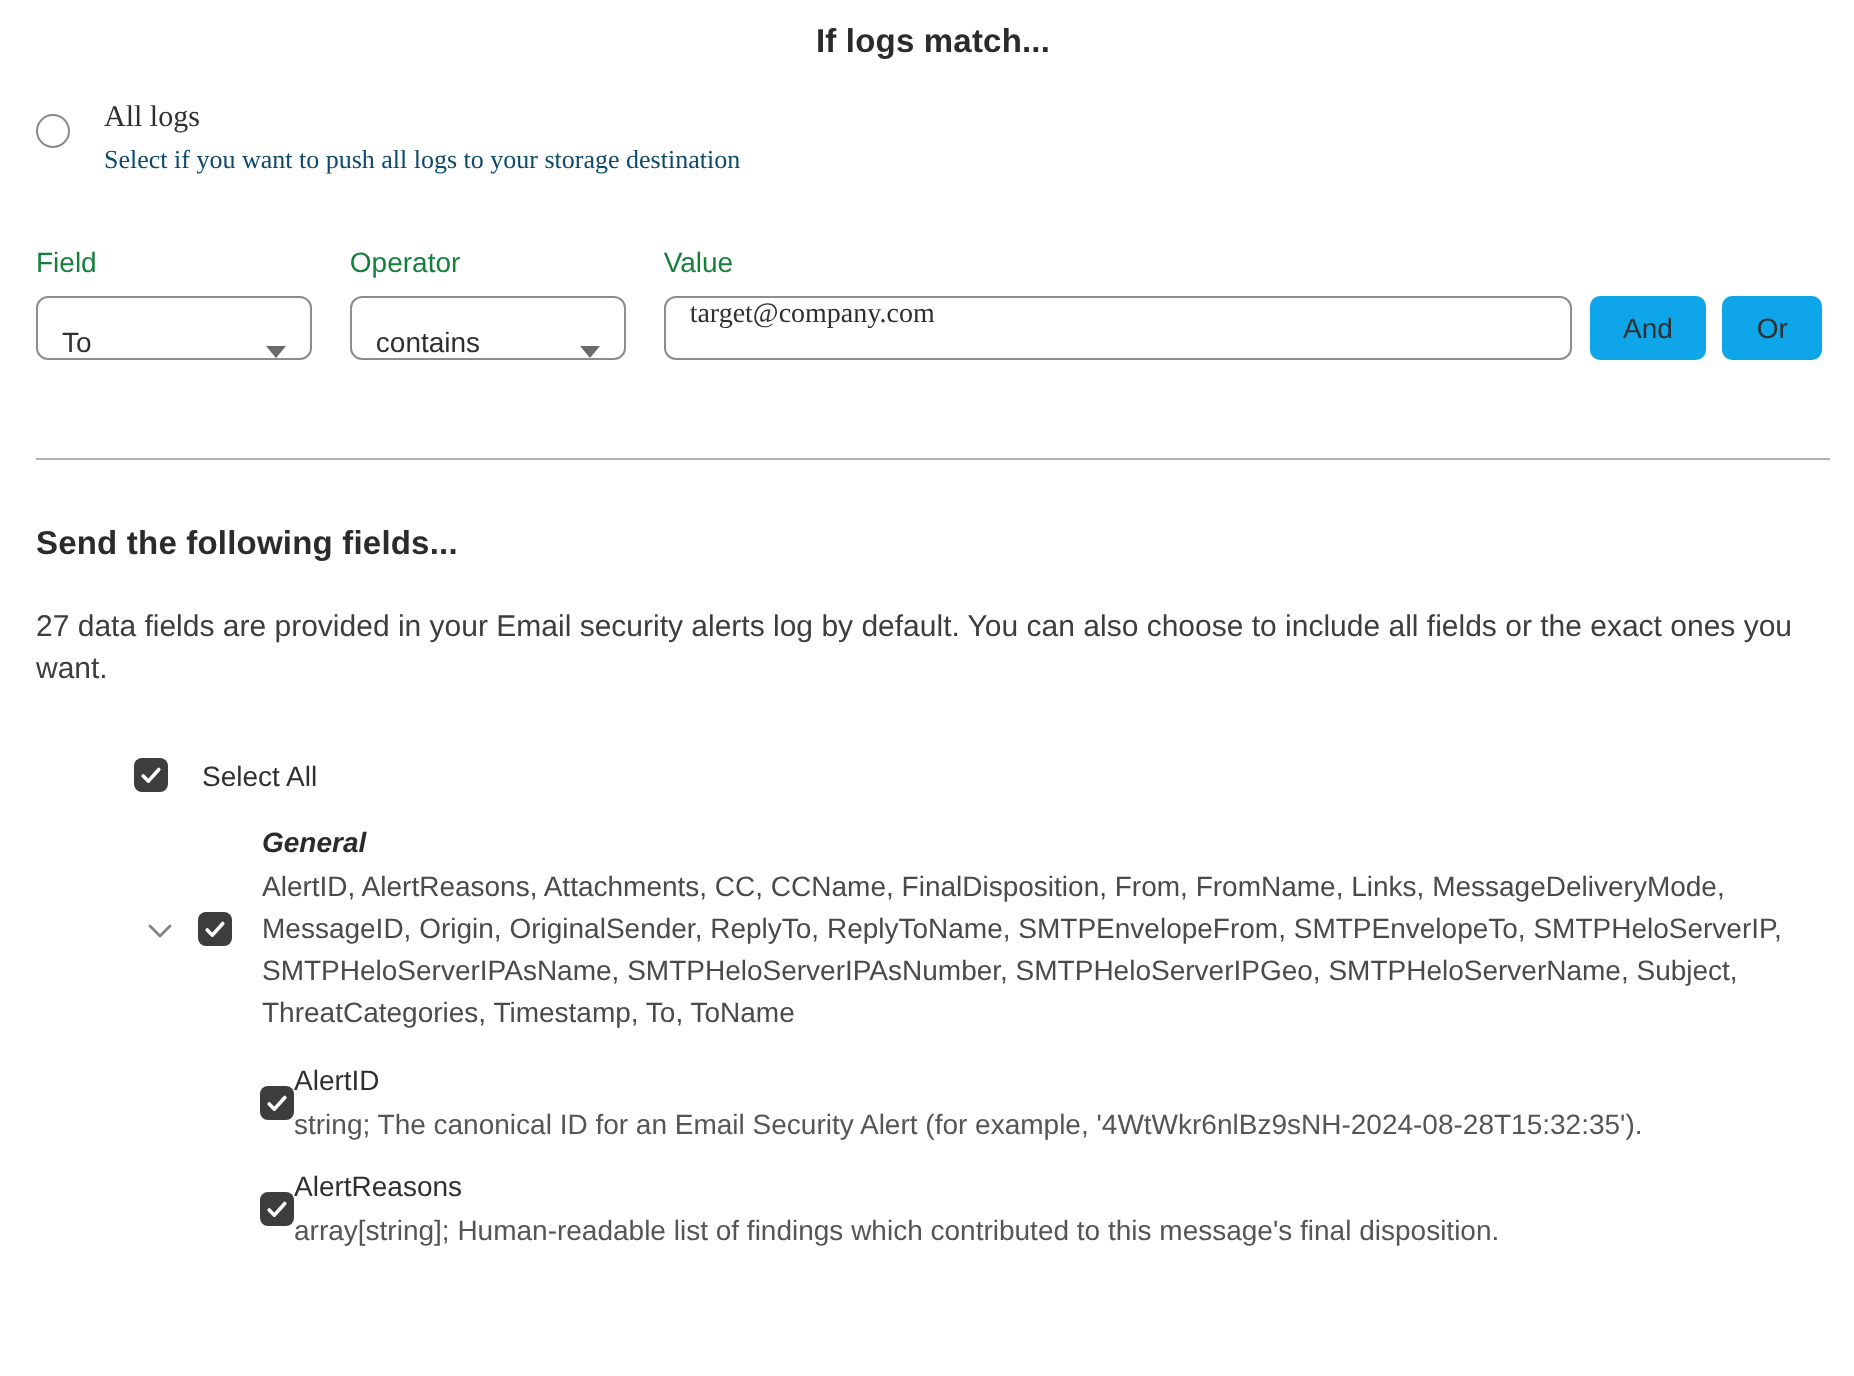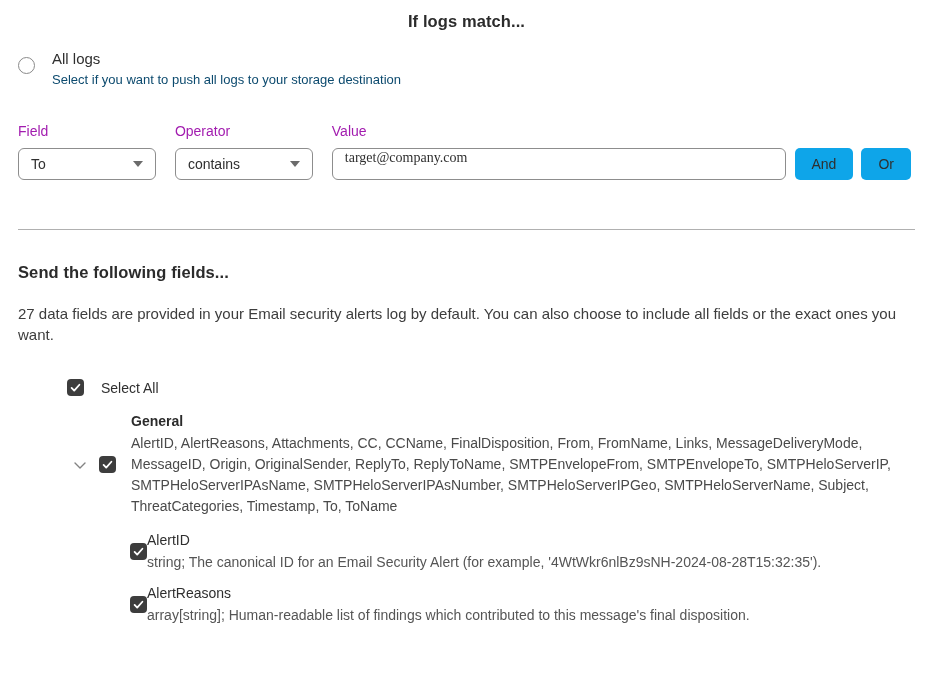--- a/index.html
+++ b/index.html
@@ -18,34 +18,34 @@
   
   .option { display: flex; margin-top: 19px; }
   .option + .option { margin-top: 20px; }
   .radio {
     flex: 0 0 auto; width: 17px; height: 17px; margin-top: 7px;
     border: 1.5px solid #8a8a8a; border-radius: 50%;
     display: flex; align-items: center; justify-content: center;
     background: #fff; cursor: pointer;
   }
   .radio .dot { width: 9px; height: 9px; border-radius: 50%; background: #3a3a3a; }
-  .option-text { margin-left: 17px; }
+  .option-text { margin-left: 17px; font-family: Liberation Serif, serif; }
   .option-label { font-size: 15px; line-height: 18px; color: #2f2f2f; }
   .option-desc { font-size: 13px; line-height: 16px; color: #0c4a6e; margin-top: 4px; }
   .option-desc.bold { font-weight: 700; color: #3a3a3a; }
 
   
   .filter-row { display: flex; margin-top: 35px; align-items: flex-end; }
-  .filter-col label { display: block; font-size: 14px; line-height: 17px; color: #a21caf; margin-bottom: 8px; }
+  .filter-col label { display: block; font-size: 14px; line-height: 17px; color: #15803d; margin-bottom: 8px; }
   .select, .text-input {
     height: 32px; border: 1px solid #8d8d8d; border-radius: 6px;
     background: #fff; font-size: 14px; color: #2f2f2f;
     display: flex; align-items: center; padding: 0 12px;
   }
-  .select { justify-content: space-between; cursor: pointer; width: 138px; }
+  .select { justify-content: space-between; cursor: pointer; width: 138px; align-items: flex-end; }
   .select .caret { flex: 0 0 auto; margin-left: 8px; }
   .field-col { width: 150px; margin-right: 8px; }
   .operator-col { width: 150px; margin-right: 8px; }
   .value-col { width: 457px; margin-right: 9px; }
   .text-input { width: 100%; font-family: Liberation Serif, serif; outline: none; display: block; padding-top: 0; padding-bottom: 13px; }
   .gray-btn {
     height: 32px; border: none; border-radius: 5px; background: #0ea5e9;
     color: #2f2f2f; font-size: 14px; font-family: "Liberation Sans", sans-serif;
     cursor: pointer; padding: 0 17px; margin-right: 8px;
   }
@@ -63,21 +63,21 @@
     cursor: pointer;
   }
 
   .select-all-row { display: flex; align-items: center; margin-top: 34px; margin-left: 49px; }
   .select-all-label { font-size: 14px; color: #2f2f2f; margin-left: 17px; }
 
   .group-row { display: flex; align-items: center; margin-top: 16px; margin-left: 54px; }
   .group-controls { display: flex; align-items: center; flex: 0 0 auto; }
   .chevron { display: inline-flex; cursor: pointer; margin-right: 11px; }
   .group-text { margin-left: 15px; max-width: 777px; }
-  .group-name { font-size: 14px; line-height: 18px; font-weight: 700; color: #2b2b2b; }
+  .group-name { font-size: 14px; line-height: 18px; font-weight: 700; color: #2b2b2b; font-style: italic; }
   .group-summary { font-size: 14px; line-height: 21px; color: #4a4a4a; margin-top: 3px; }
 
   .field-row { display: flex; align-items: center; margin-left: 112px; }
   .field-row-1 { margin-top: 14px; }
   .field-row-2 { margin-top: 13px; }
   .field-text { margin-left: 0; }
   .field-name { font-size: 14px; line-height: 18px; color: #2f2f2f; }
   .field-desc { font-size: 14px; line-height: 18px; color: #555555; margin-top: 4px; }
 </style>
 </head>

